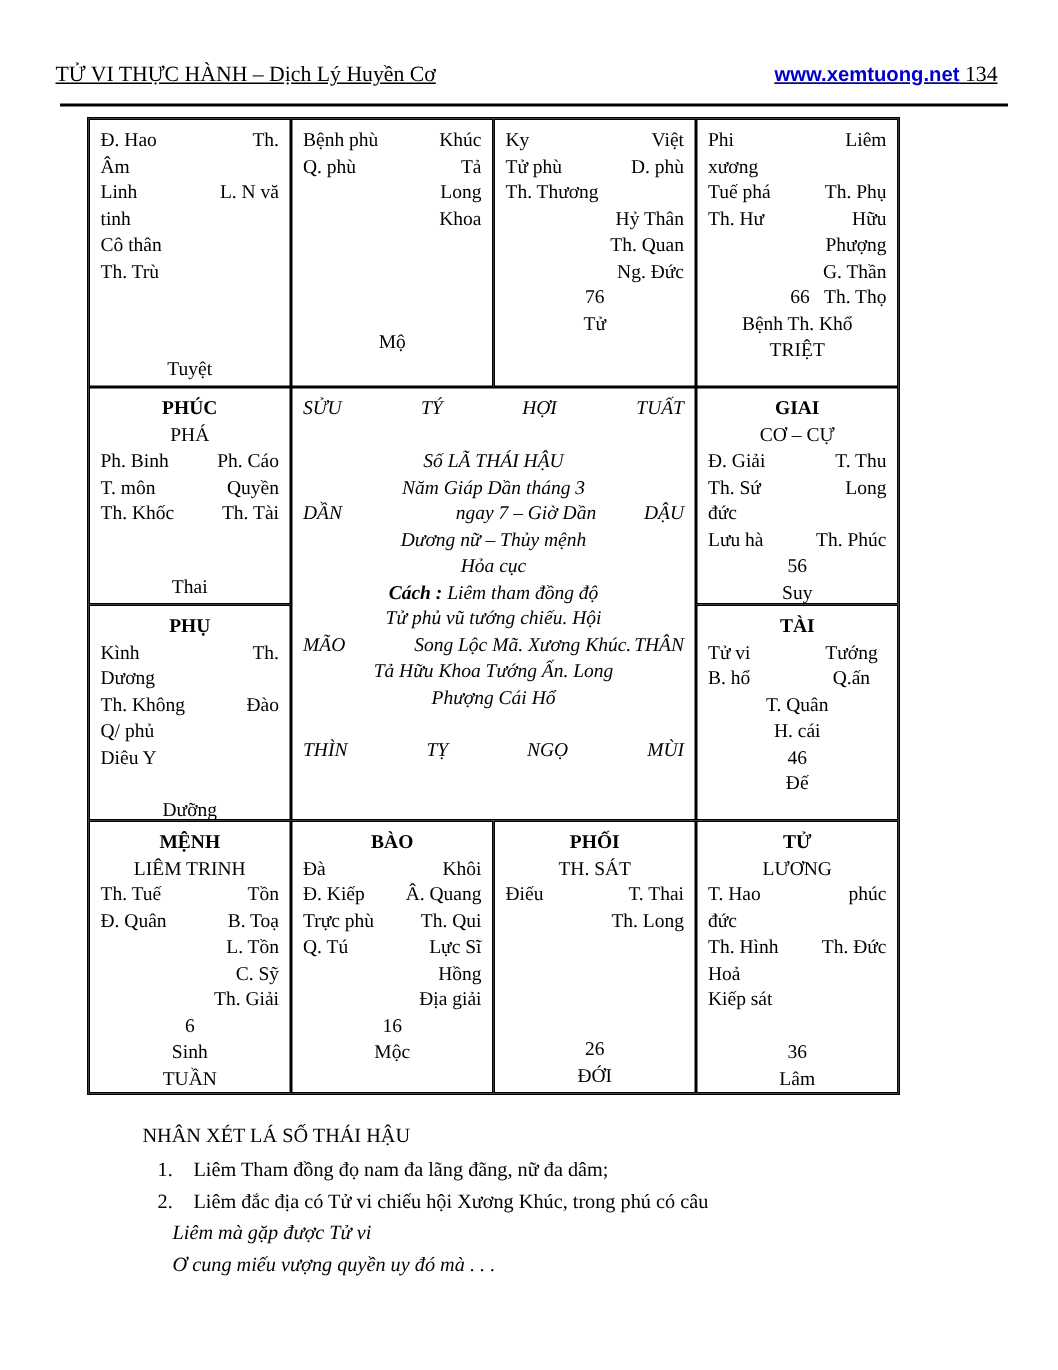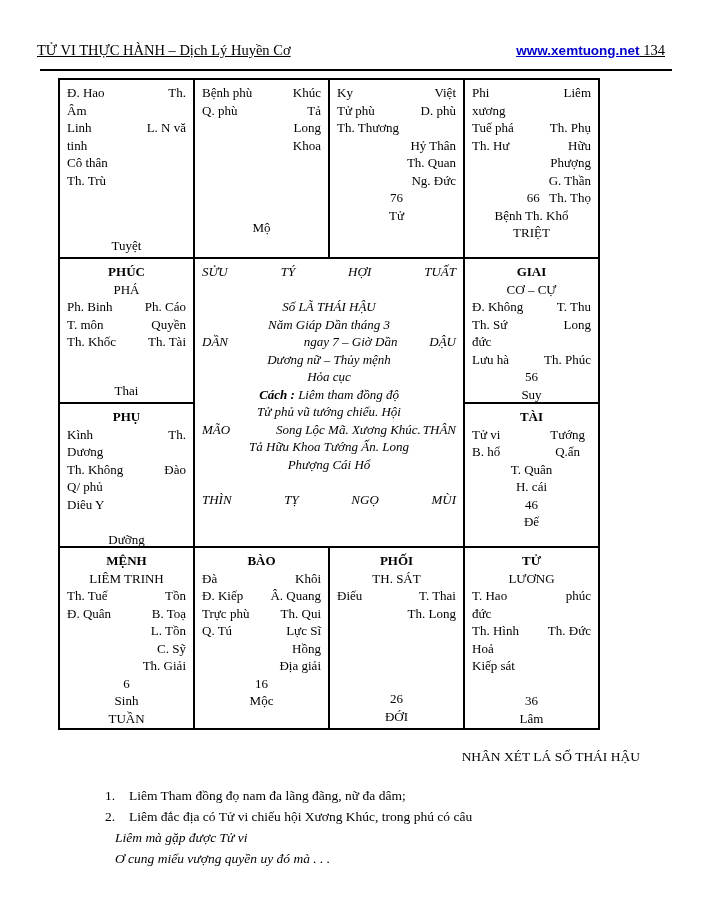--- a/index.html
+++ b/index.html
@@ -23,21 +23,21 @@
   .center{grid-column:2 / span 2;grid-row:2 / span 2;font-style:italic;}
   .ln{min-height:17.5px;line-height:17.5px;display:flex;
     justify-content:space-between;white-space:pre;}
   .ln.ctr{justify-content:center;text-align:center;}
   .ln.grow{flex:1 1 auto;}
   .ln .mid{flex:1;text-align:center;padding-left:44px;}
   .ln.b, .b{font-weight:bold;}
   .ln.spread{justify-content:space-between;}
 
   .notes{position:absolute;left:95px;top:746px;width:545px;font-size:13.5px;line-height:21px;}
-  .notes-heading{margin-bottom:18px;text-align:right;}
+  .notes-heading{margin-bottom:2px;}
   .note-item{display:flex;margin-left:10px;}
   .note-item .num{width:24px;flex:0 0 24px;}
   .quote{margin-left:20px;font-style:italic;}
 </style>
 </head>
 <body>
 
 <div class="header">
   <span>TỬ VI THỰC HÀNH – Dịch Lý Huyền Cơ</span>
   <span class="hright"><a>www.xemtuong.net</a><span> 134</span></span>
@@ -107,21 +107,21 @@
       <div class="ln ctr">Tử phủ vũ tướng chiếu. Hội</div>
       <div class="ln"><span>MÃO</span><span class="mid">Song Lộc Mã. Xương Khúc.</span><span>THÂN</span></div>
       <div class="ln ctr">Tả Hữu Khoa Tướng Ấn. Long</div>
       <div class="ln ctr">Phượng Cái Hổ</div>
       <div class="ln ctr"></div>
       <div class="ln spread"><span>THÌN</span><span>TỴ</span><span>NGỌ</span><span>MÙI</span></div>
     </div>
   <div class="cell">
       <div class="ln b ctr">GIAI</div>
       <div class="ln ctr">CƠ – CỰ</div>
-      <div class="ln"><span>Đ. Không</span><span>T. Thu</span></div>
+      <div class="ln"><span>Đ. Giải</span><span>T. Thu</span></div>
       <div class="ln"><span>Th. Sứ</span><span>Long</span></div>
       <div class="ln"><span>đức</span><span></span></div>
       <div class="ln"><span>Lưu hà</span><span>Th. Phúc</span></div>
       <div class="ln ctr">56</div>
       <div class="ln ctr">Suy</div>
     </div>
 
   <div class="cell">
       <div class="ln b ctr">PHỤ</div>
       <div class="ln"><span>Kình</span><span>Th.</span></div>

